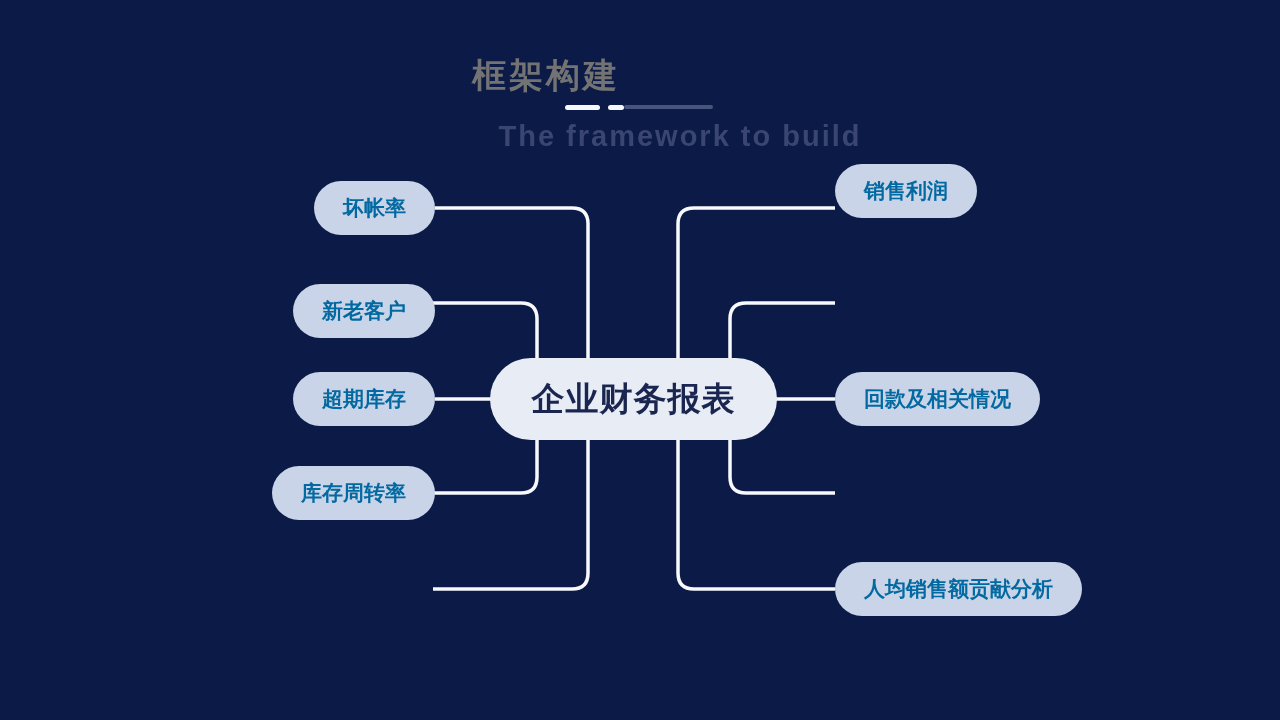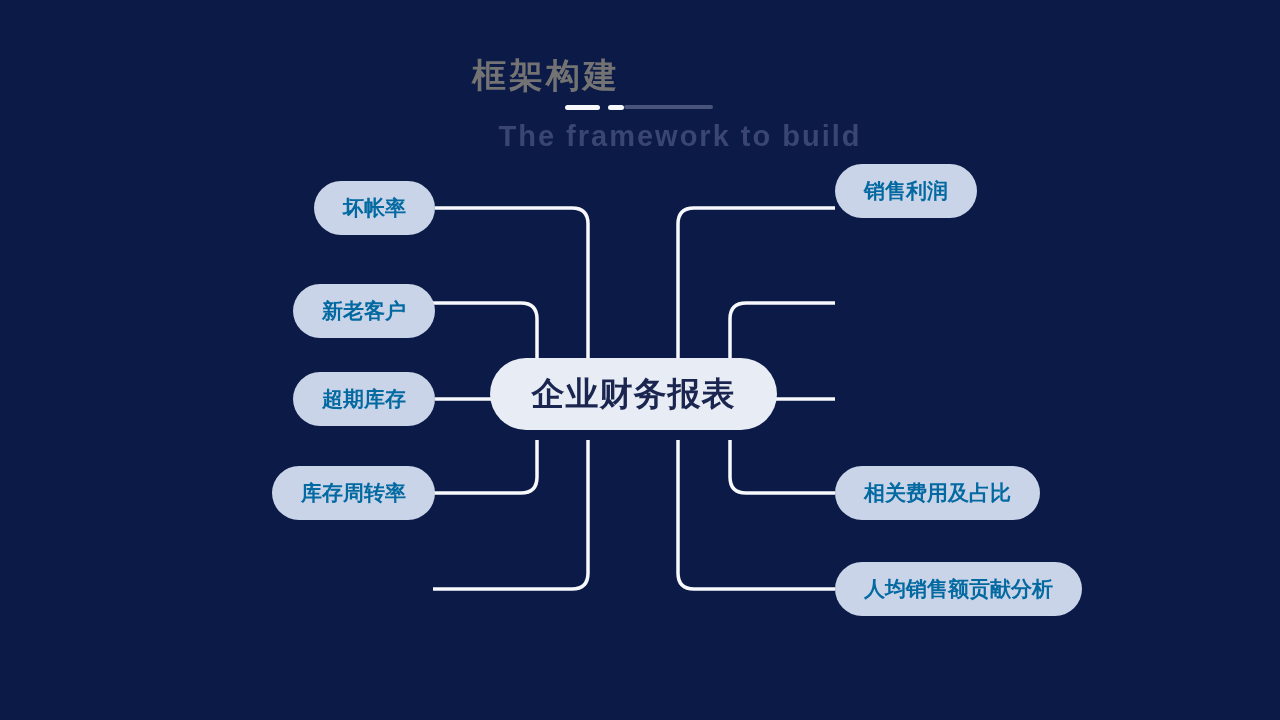--- a/index.html
+++ b/index.html
@@ -36,21 +36,21 @@
     height:54px;line-height:54px;border-radius:27px;
     padding:0 29px;font-size:21px;font-weight:bold;
     white-space:nowrap;text-align:center;
   }
   .node.left{right:845px;}   
   .node.right{left:835px;}
   .l1{top:181px;} .l2{top:284px;} .l3{top:372px;} .l4{top:466px;} .l5{top:562px;}
   .r1{top:164px;} .r2{top:276px;} .r3{top:372px;} .r4{top:466px;} .r5{top:562px;}
   .center-node{
     position:absolute;z-index:3;
-    left:490px;top:358px;width:287px;height:72px;
+    left:490px;top:358px;width:287px;height:82px;
     background:#e7ecf5;border-radius:41px;
     color:#1a2650;font-size:33px;font-weight:bold;letter-spacing:1px;
     display:flex;align-items:center;justify-content:center;white-space:nowrap;
   }
 </style>
 </head>
 <body>
 
 <div class="header">
   <div class="title">框架构建</div>
@@ -77,18 +77,18 @@
     <path d="M835 493 H746 Q730 493 730 477 V440"></path>
     <path d="M835 589 H694 Q678 589 678 573 V440"></path>
   </svg>
 
   <div class="node left l1">坏帐率</div>
   <div class="node left l2">新老客户</div>
   <div class="node left l3">超期库存</div>
   <div class="node left l4">库存周转率</div>
 
   <div class="node right r1">销售利润</div>
-  <div class="node right r4">相关费用及占比</div>
+  <div class="node right r3">回款及相关情况</div>
   <div class="node right r5">人均销售额贡献分析</div>
 
   <div class="center-node">企业财务报表</div>
 
 </div>
 
 </body></html>

